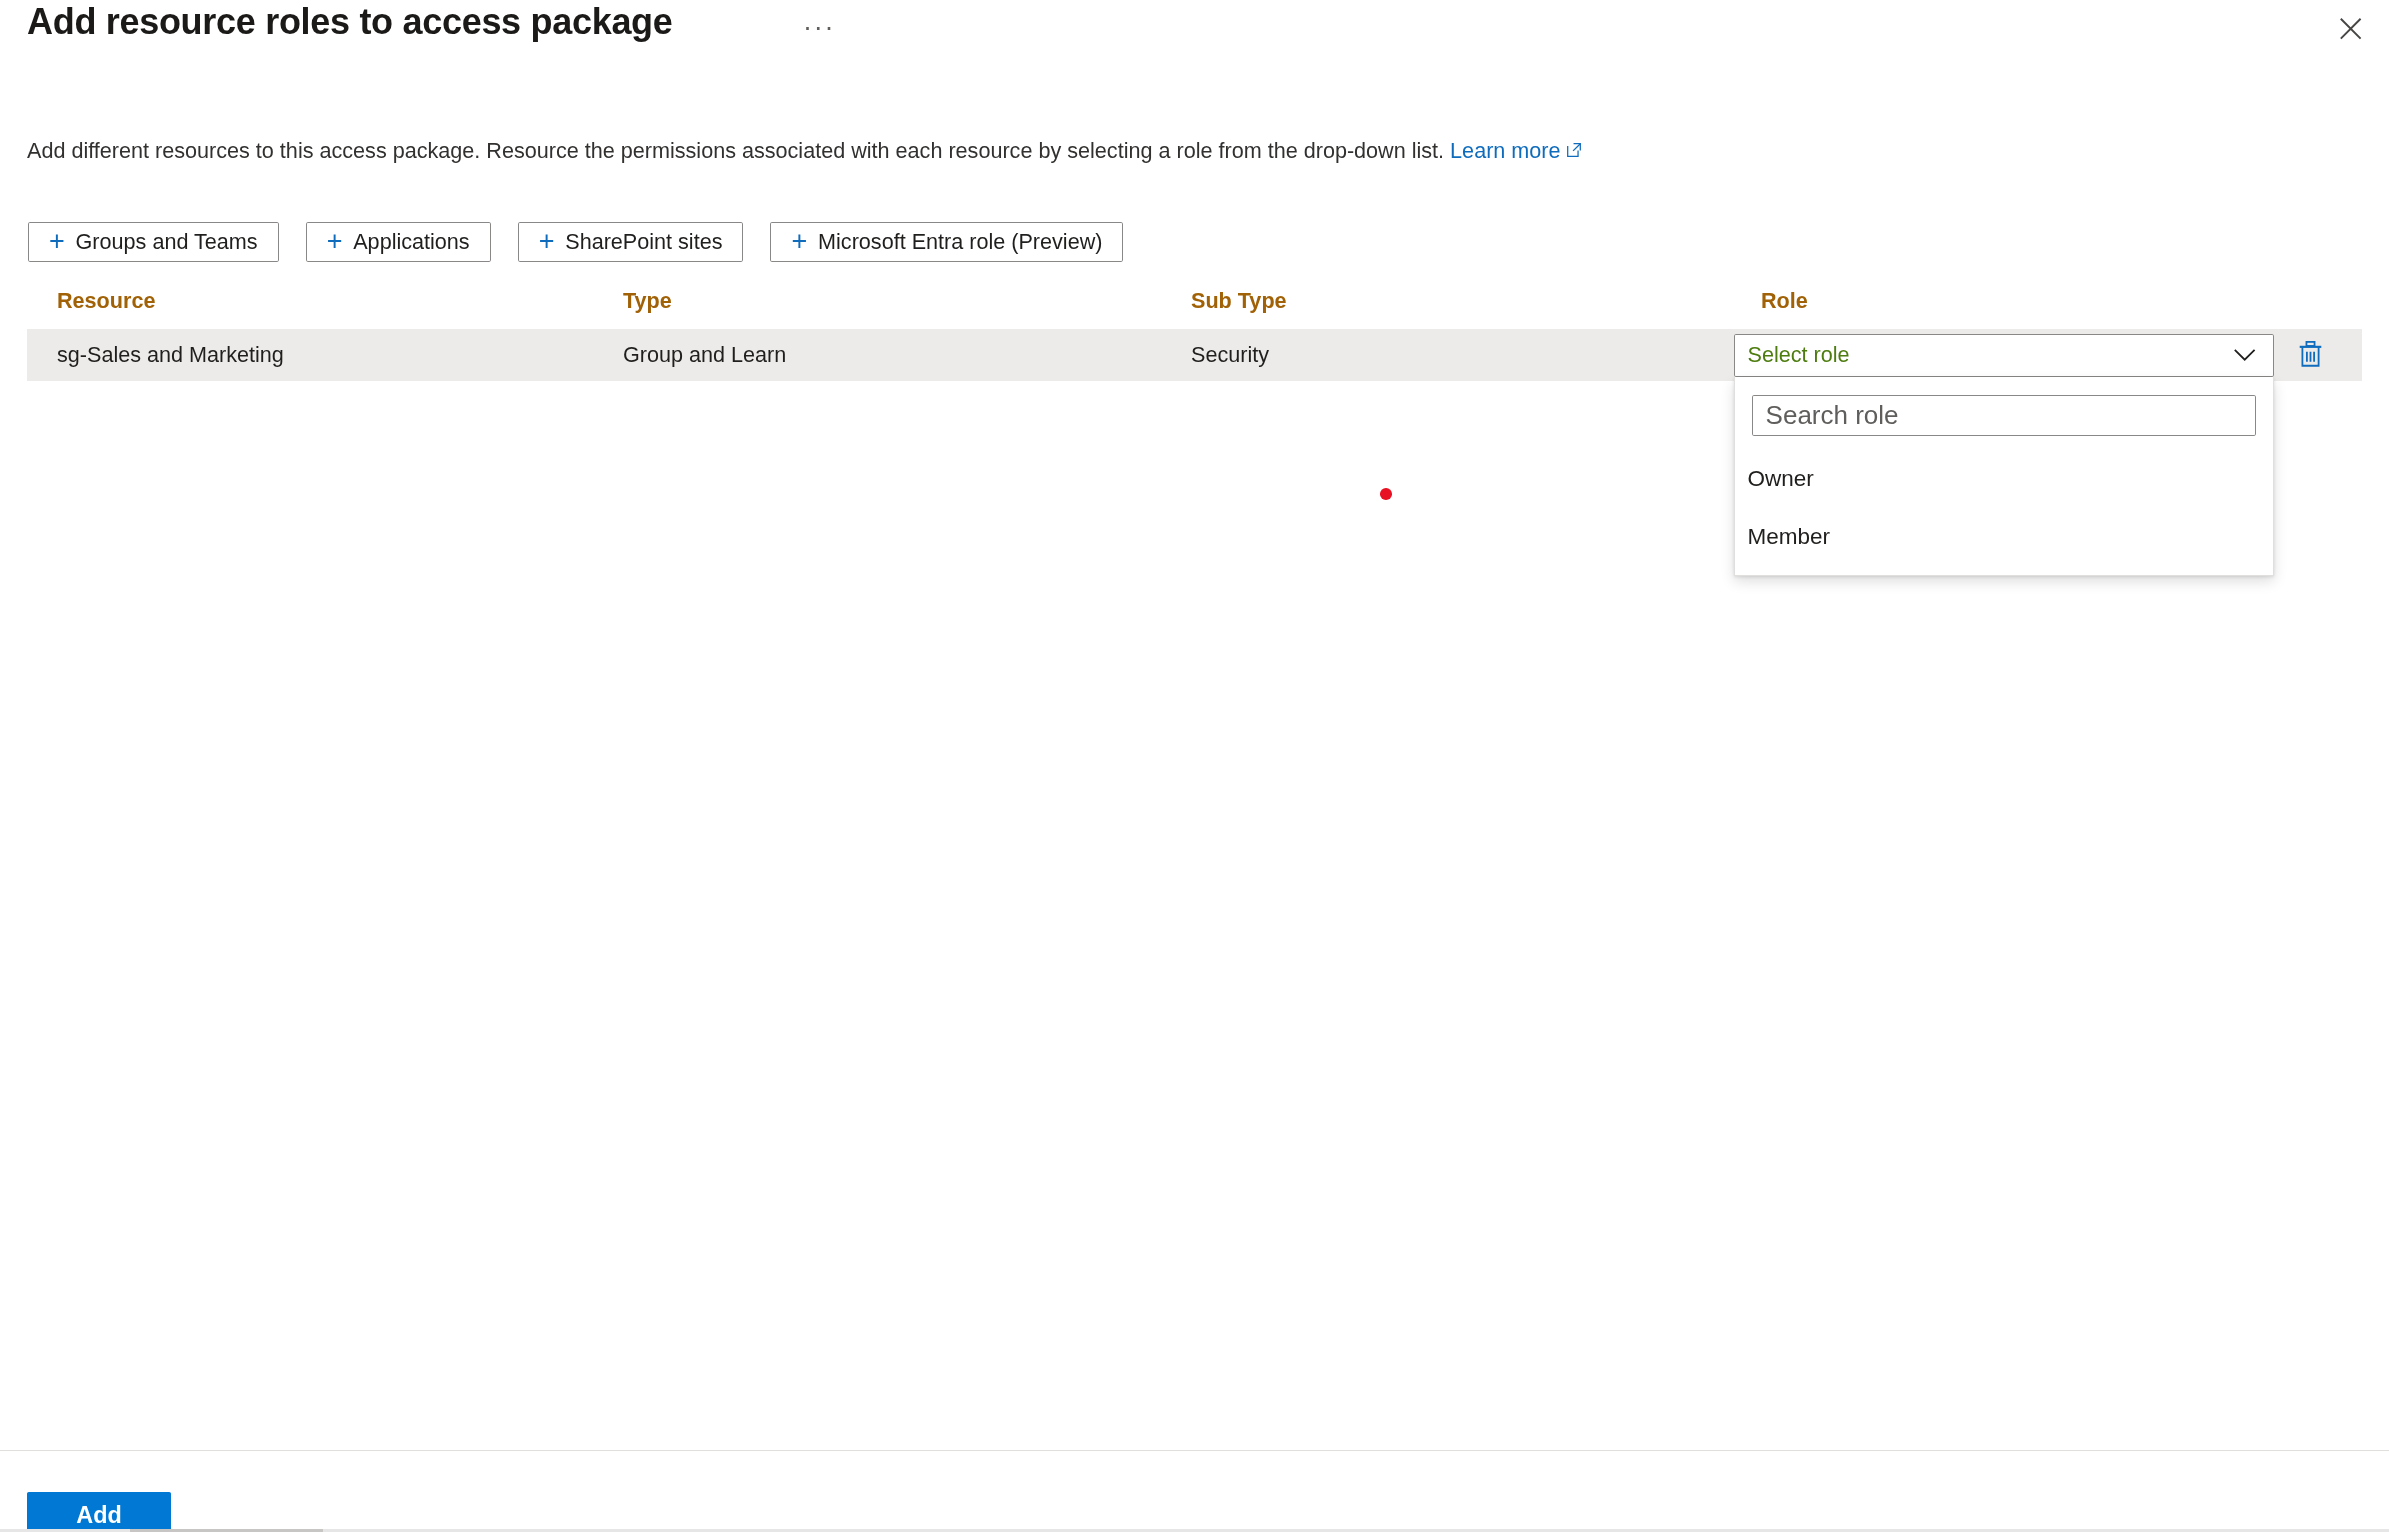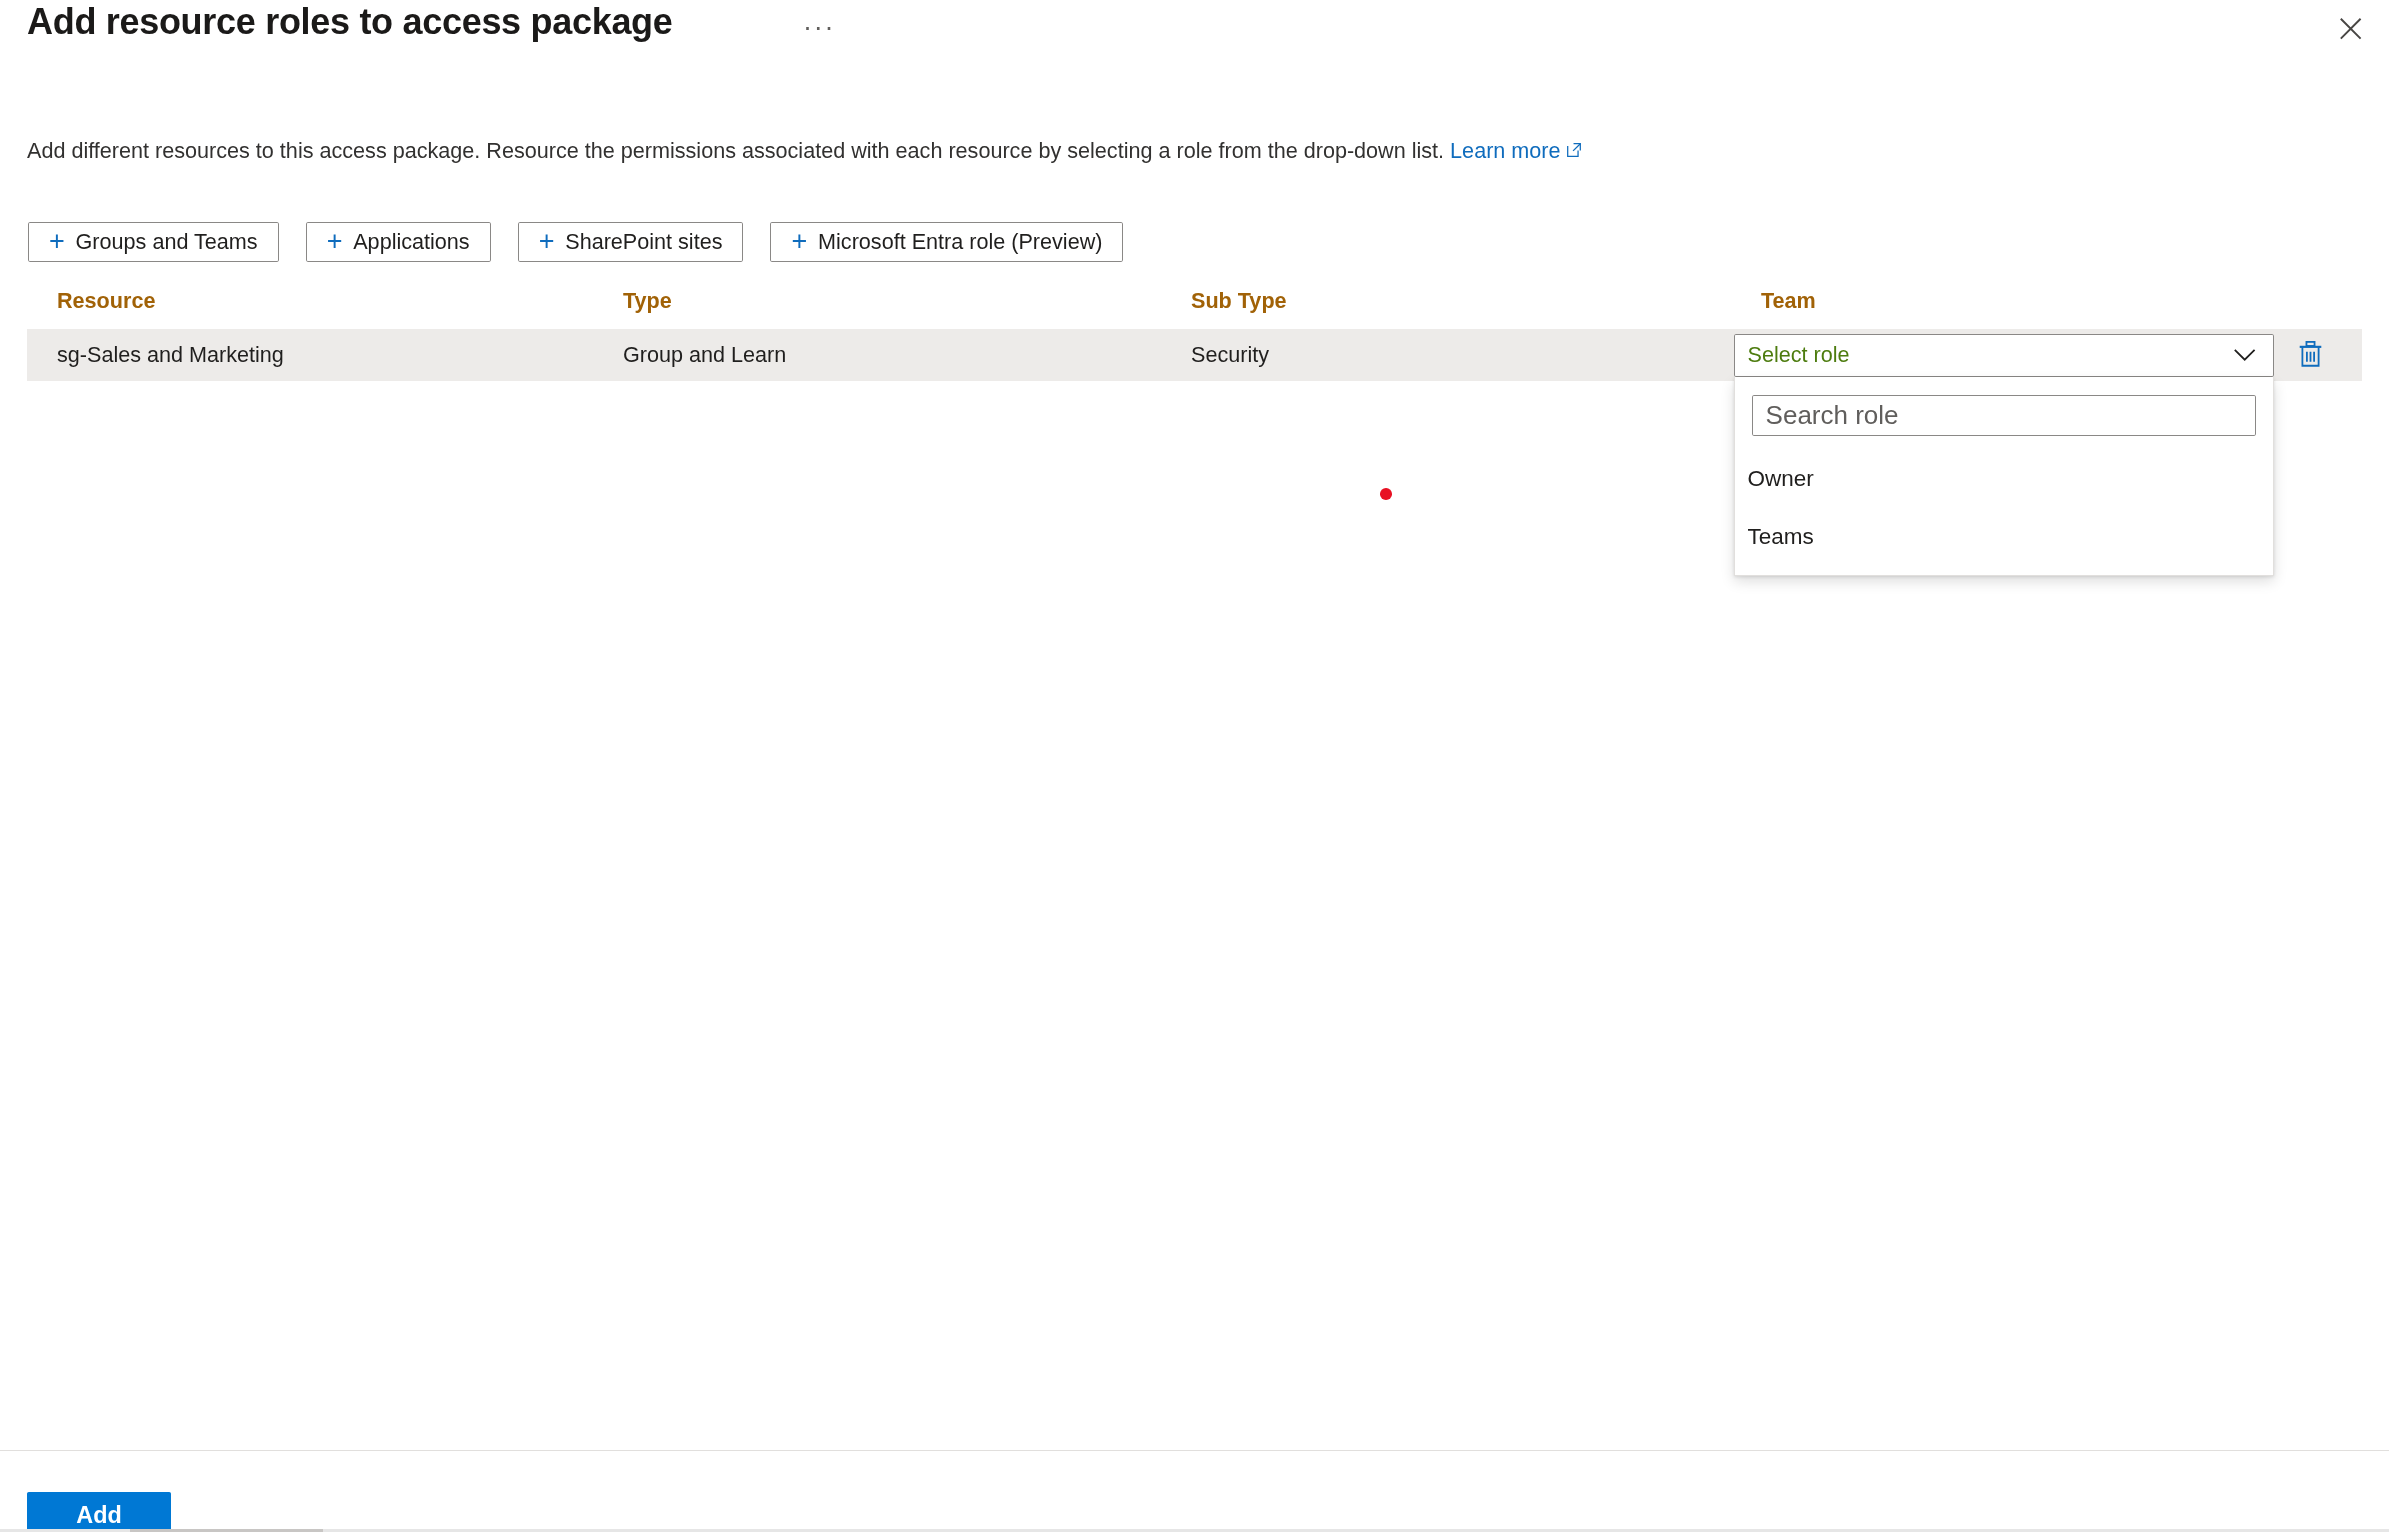--- a/index.html
+++ b/index.html
@@ -353,21 +353,21 @@
     </button>
 
   </div>
 
   <div class="table">
 
     <div class="thead">
       <div class="th col-resource">Resource</div>
       <div class="th col-type">Type</div>
       <div class="th col-subtype">Sub Type</div>
-      <div class="th col-role">Team</div>
+      <div class="th col-role">Role</div>
     </div>
 
     <div class="row">
       <div class="cell col-resource">sg-Sales and Marketing</div>
       <div class="cell col-type">Group and Learn</div>
       <div class="cell col-subtype">Security</div>
 
       <div class="role-select-wrap">
         <div class="role-select">
           <span class="role-select-text">Select role</span>
@@ -386,21 +386,21 @@
             <path d="M3 7.5 L27 7.5" stroke="#0f6cbd" stroke-width="2.4" fill="none"></path>
             <path d="M6 8 L6 28.5 L24 28.5 L24 8" stroke="#0f6cbd" stroke-width="2" fill="none"></path>
             <path d="M11 13 L11 24 M15 13 L15 24 M19 13 L19 24" stroke="#0f6cbd" stroke-width="2" fill="none"></path>
           </svg>
         </span>
       </button>
 
       <div class="dropdown-panel">
         <input class="dropdown-search" type="text" placeholder="Search role" style="">
         <div class="dropdown-option">Owner</div>
-        <div class="dropdown-option">Teams</div>
+        <div class="dropdown-option">Member</div>
       </div>
     </div>
 
   </div>
 
   <div class="cursor-dot"></div>
 
   <div class="footer-sep"></div>
   <button class="add-btn">Add</button>
   <div class="bottom-strip"></div>

